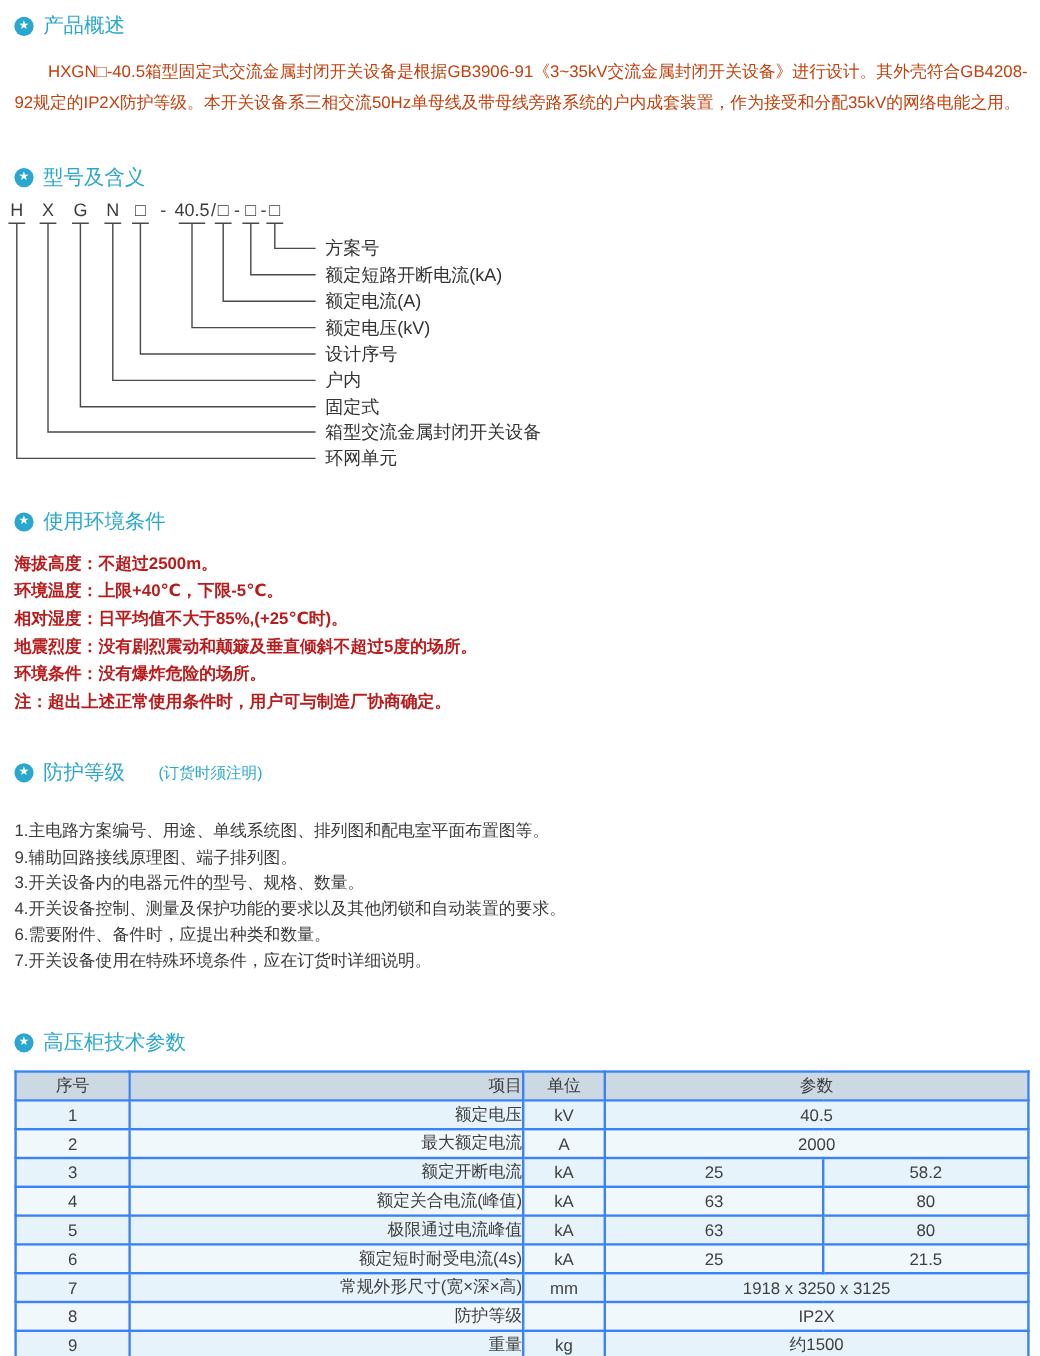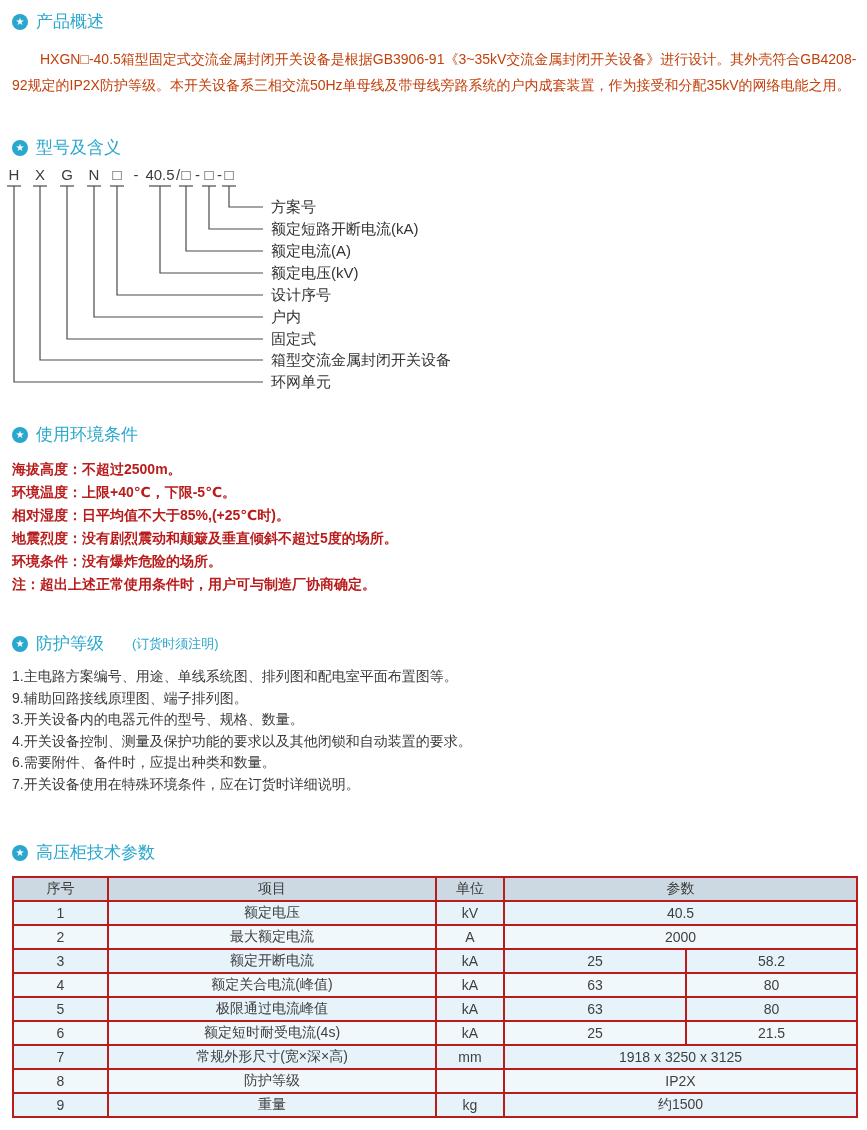--- a/index.html
+++ b/index.html
@@ -38,38 +38,38 @@
   .sec-params  { margin-top:48px; }
 
   .model-svg { display:block; margin:6px 0 0 -6px; }
   .model-svg text { fill:#3c3c3c; }
   .model-svg .code-char { font-size:15px; letter-spacing:0; }
   .model-svg .diag-label { font-size:15px; fill:#333333; }
 
   .env-list { margin-top:13px; }
   .env-line { line-height:23px; font-size:14px; color:#b91c1c;font-weight:bold; }
 
-  .order-list { margin-top:12px; }
+  .order-list { margin-top:28px; }
   .order-item { line-height:21.5px; font-size:14px; color:#3a3a3a; }
 
   
   .params-table {
     margin-top:13px; width:844px;
     border-collapse:collapse; table-layout:fixed;
     font-size:14px; color:#3f3f3f;
   }
   .params-table th, .params-table td {
-    border:2px solid #b91c1c; padding:0;
+    border:2px solid #3b82f6; padding:0;
     height:22px; text-align:center; font-weight:normal;
     overflow:hidden; white-space:nowrap;
   }
   .params-table thead th { background:#ccd9e2; color:#3b3b3b; }
   .params-table tbody tr:nth-child(odd)  td { background:#e7f3fa; }
   .params-table tbody tr:nth-child(even) td { background:#f1f8fc; }
-  .params-table .col-item, .params-table th.col-item { text-align:center; }
+  .params-table .col-item, .params-table th.col-item { text-align:right; }
 </style>
 </head>
 <body>
 
 <div class="page">
 
   <div class="sec-head">
     <span class="icon-badge">★</span>
     <span>产品概述</span>
   </div>

